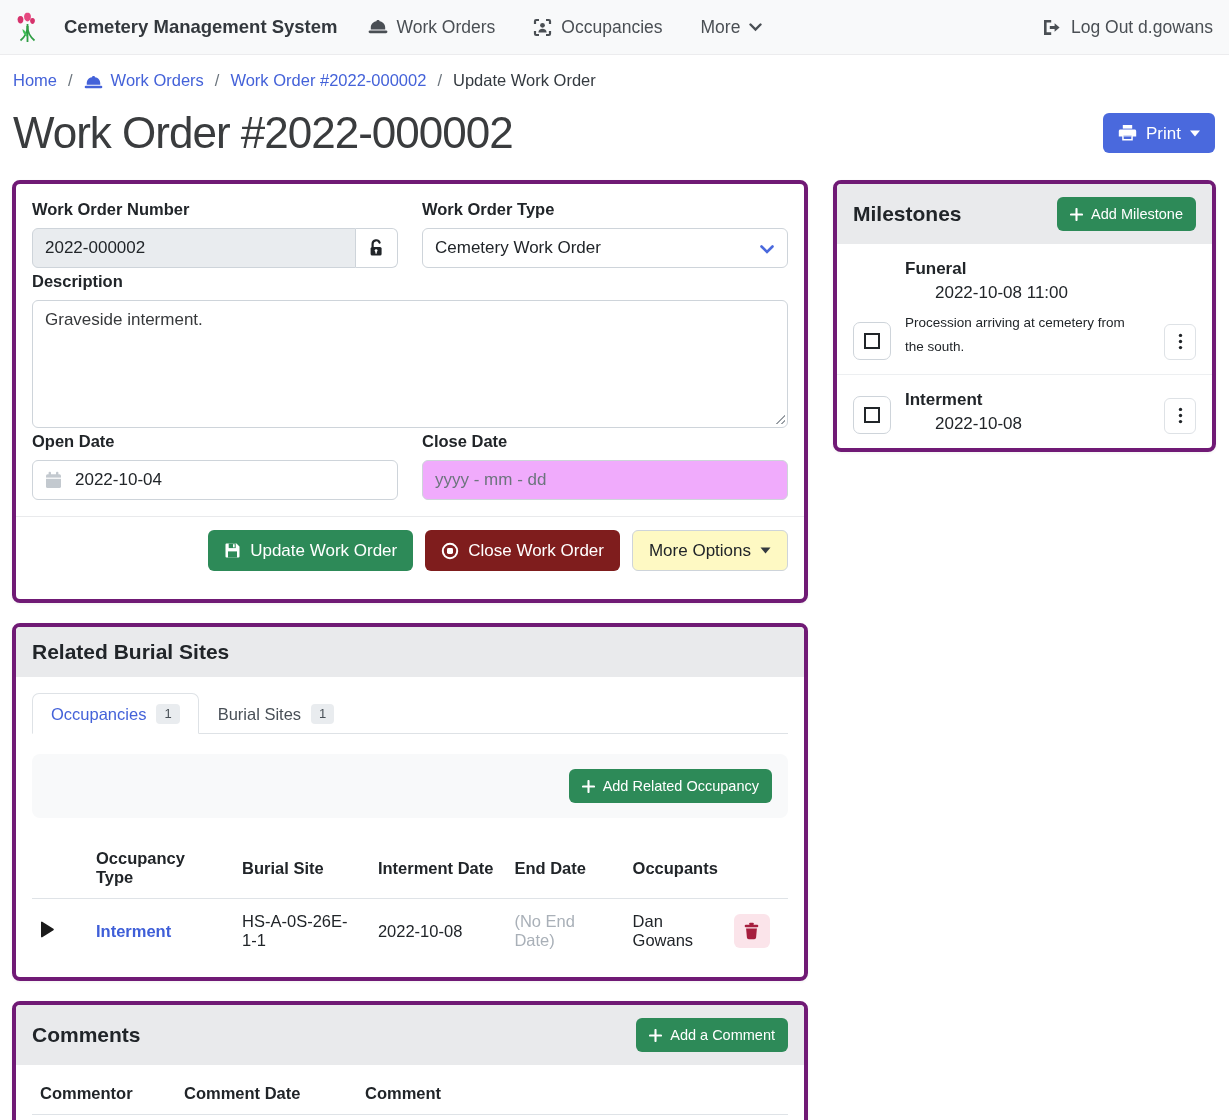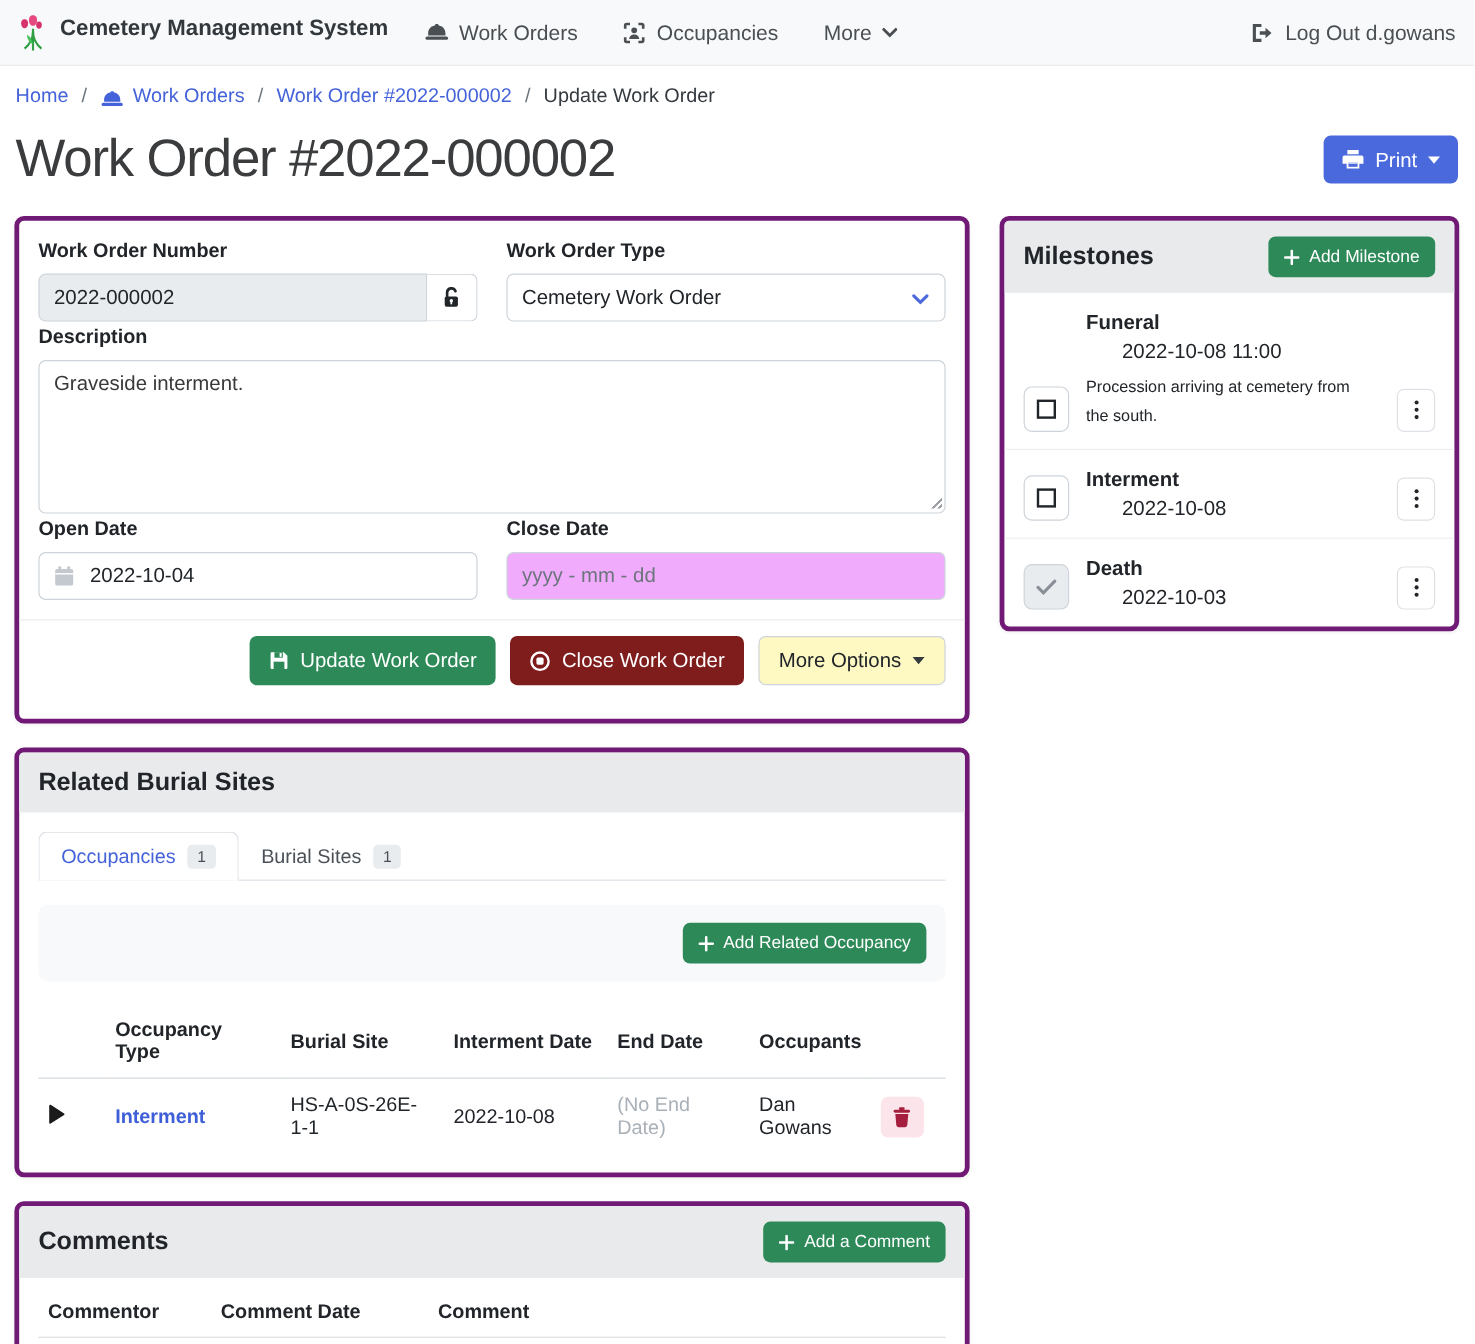--- a/index.html
+++ b/index.html
@@ -1,21 +1,21 @@
 <!DOCTYPE html>
 <html><head>
 <meta charset="utf-8">
 <style>
   html,body{margin:0;padding:0;background:#fff;}
   body{width:1229px;font-family:"Liberation Sans",sans-serif;color:#212529;font-size:16px;}
   svg{display:block;}
 
   
   .navbar{height:55px;background:#f8f9fa;border-bottom:1px solid #ececee;display:flex;align-items:center;padding:0 16px;box-sizing:border-box;}
-  .brand{display:flex;gap:11px;font-weight:700;font-size:18.5px;color:#33383d;cursor:pointer;}
+  .brand{display:flex;align-items:center;gap:25px;font-weight:700;font-size:18.5px;color:#33383d;cursor:pointer;}
   .nav-items{display:flex;margin-left:30px;gap:38px;align-items:center;}
   .nav-item{display:flex;gap:9px;align-items:center;font-size:17.5px;color:#4a4f54;cursor:pointer;}
   .nav-right{margin-left:auto;display:flex;align-items:center;gap:9px;font-size:17.5px;color:#4a4f54;cursor:pointer;}
 
   
   .breadcrumb{display:flex;align-items:center;gap:11px;padding:16px 16px 10px 13px;font-size:16.5px;}
   .crumb{display:flex;align-items:flex-end;gap:8px;color:#4462d9;text-decoration:none;cursor:pointer;}
   .crumb-sep{color:#6c757d;}
   .crumb-current{color:#343a40;}
 
@@ -441,38 +441,15 @@
         <span>
           <svg width="5" height="17" viewBox="0 0 5 17">
               <circle cx="2.5" cy="2.4" r="1.7" fill="#212529"></circle>
               <circle cx="2.5" cy="8.5" r="1.7" fill="#212529"></circle>
               <circle cx="2.5" cy="14.6" r="1.7" fill="#212529"></circle>
             </svg>
         </span>
       </button>
     </div>
 
-    <div class="ms-item">
-      <button class="ms-check checked">
-
-        <span class="checkmark">
-          <svg width="18" height="14" viewBox="0 0 18 14">
-              <path d="M2 7.5l4.5 4.5L16 2.3" stroke="#898f96" stroke-width="2.6" fill="none" stroke-linecap="round"></path>
-            </svg>
-        </span>
-      </button>
-      <div class="ms-body">
-        <div class="ms-title">Death</div>
-        <div class="ms-date">2022-10-03</div>
-      </div>
-      <button class="kebab-btn">
-        <span>
-          <svg width="5" height="17" viewBox="0 0 5 17">
-              <circle cx="2.5" cy="2.4" r="1.7" fill="#212529"></circle>
-              <circle cx="2.5" cy="8.5" r="1.7" fill="#212529"></circle>
-              <circle cx="2.5" cy="14.6" r="1.7" fill="#212529"></circle>
-            </svg>
-        </span>
-      </button>
-    </div>
   </div>
 
 </div>
 
 </body></html>

